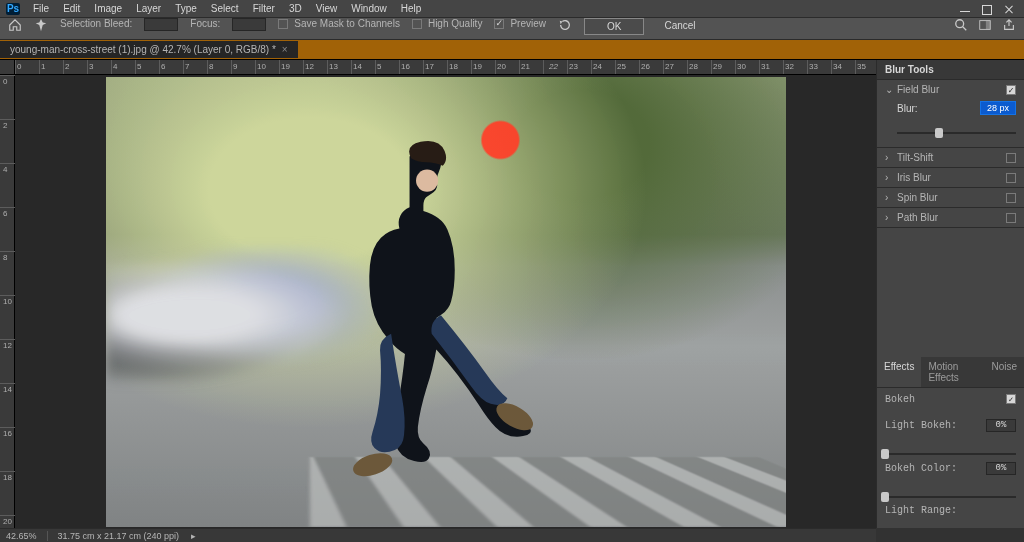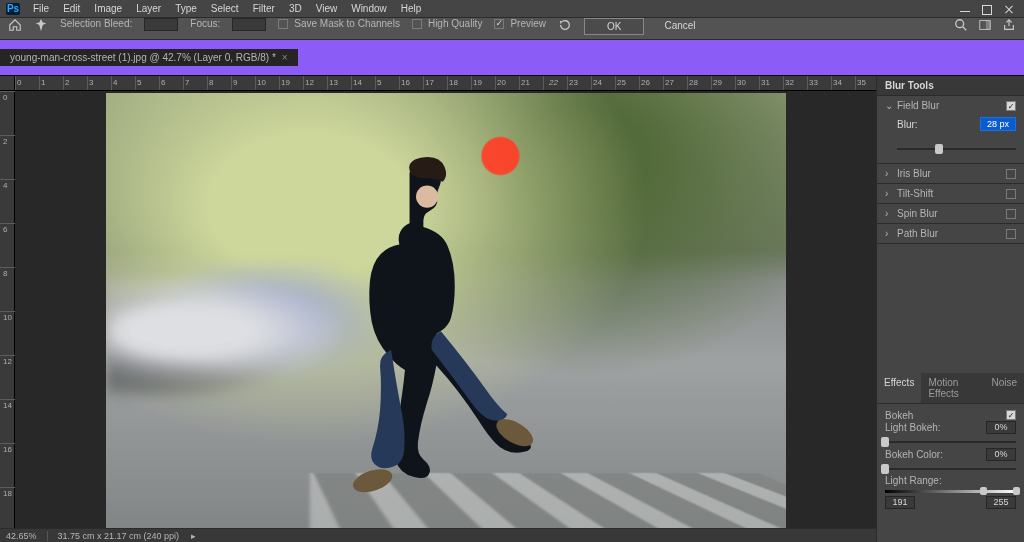--- a/index.html
+++ b/index.html
@@ -71,21 +71,21 @@
   .opt-field{display:inline-block;width:34px;height:13px;background:#3a3a3a;border:1px solid #262626;}
   .checkbox{width:10px;height:10px;border:1px solid #7a7a7a;display:inline-flex;align-items:center;justify-content:center;margin-right:4px;position:relative;}
   .checkbox.checked::after{content:"✓";font-size:9px;line-height:9px;color:var(--text);}
   .opt-group{display:flex;align-items:center;gap:2px;}
   .btn{padding:2px 22px;border:1px solid #888;background:#474747;color:var(--text);font-size:10px;}
   .btn.primary{background:#4b4b4b;}
   .btn.link{border:none;background:none;padding:2px 8px;}
   .opt-right{margin-left:auto;display:flex;gap:10px;align-items:center;}
 
   
-  .tabstrip{height:36px;background:#8b5cf6;display:flex;align-items:center;border-bottom:1px solid #000;}
+  .tabstrip{height:20px;background:#a16207;display:flex;align-items:center;border-bottom:1px solid #000;}
   .doc-tab{padding:3px 10px;background:#252525;color:var(--text-dim);display:flex;align-items:center;gap:6px;font-size:10px;}
   .tab-x{font-size:10px;color:#888;}
 
   
   .workspace{display:flex;height:calc(542px - 18px - 22px - 20px - 14px);}
   .canvas-area{flex:1;position:relative;background:#282828;display:flex;flex-direction:column;}
 
   .h-ruler{height:15px;background:var(--ruler);display:flex;position:relative;font-size:8px;color:var(--ruler-text);overflow:hidden;border-bottom:1px solid #000;}
   .h-ruler .tick{position:absolute;top:0;border-left:1px solid #5c5c5c;height:4px;}
   .h-ruler .tick.major{height:15px;}
@@ -153,21 +153,21 @@
   .sub{padding:2px 8px 8px 20px;}
   .sub-row{display:flex;align-items:center;justify-content:space-between;margin-bottom:12px;}
   .val-input{width:36px;height:14px;background:var(--accent-box);border:1px solid var(--accent);color:#fff;font-size:9px;text-align:center;display:flex;align-items:center;justify-content:center;}
   .slider{height:12px;position:relative;margin-top:2px;}
   .slider-track{position:absolute;top:5px;left:0;right:0;height:2px;background:#2a2a2a;}
   .slider-thumb{position:absolute;top:1px;width:8px;height:10px;background:#c9c9c9;border-radius:2px;transform:translateX(-4px);}
 
   .effects-tabs{display:flex;background:#383838;border-bottom:1px solid var(--border);}
   .eff-tab{padding:4px 7px;font-size:10px;color:#9c9c9c;}
   .eff-tab.active{color:var(--text);background:var(--bg-panel);}
-  .effects-body{padding:6px 8px;display:flex;flex-direction:column;gap:0;flex:1;overflow:auto;}
+  .effects-body{padding:6px 8px;display:flex;flex-direction:column;gap:14px;flex:1;overflow:auto;font-family:Liberation Mono, monospace;}
   .eff-row{display:flex;align-items:center;justify-content:space-between;font-size:10px;color:var(--text-dim);}
   .small-input{width:30px;height:13px;background:#3a3a3a;border:1px solid #262626;font-size:9px;color:var(--text);text-align:center;display:flex;align-items:center;justify-content:center;}
   .range-slider{height:10px;position:relative;}
   .range-track{position:absolute;top:4px;left:0;right:0;height:3px;background:linear-gradient(90deg,#000,#fff);}
   .range-thumb{position:absolute;top:1px;width:7px;height:8px;background:#c9c9c9;border-radius:2px;transform:translateX(-3px);}
 
   
   .statusbar{height:14px;background:#383838;border-top:1px solid var(--border);display:flex;align-items:center;font-size:9px;color:var(--text-dim);padding:0 6px;gap:10px;position:absolute;bottom:0;left:0;right:148px;}
   .sb-sep{width:1px;height:10px;background:#555;}
 </style>
@@ -403,29 +403,29 @@
         <div class="slider">
           <div class="slider-track"></div>
           <div class="slider-thumb" style="left:35%"></div>
         </div>
       </div>
     </div>
 
     <div class="blur-section">
         <div class="blur-row collapsible">
       <span class="chev"></span>
-      <span>Iris Blur</span>
+      <span>Tilt-Shift</span>
       <span class="spacer"></span>
           <span class="sqtoggle"></span>
     </div>
       </div>
     <div class="blur-section">
         <div class="blur-row collapsible">
       <span class="chev"></span>
-      <span>Tilt-Shift</span>
+      <span>Iris Blur</span>
       <span class="spacer"></span>
           <span class="sqtoggle"></span>
     </div>
       </div>
     <div class="blur-section">
         <div class="blur-row collapsible">
       <span class="chev"></span>
       <span>Spin Blur</span>
       <span class="spacer"></span>
           <span class="sqtoggle"></span>

